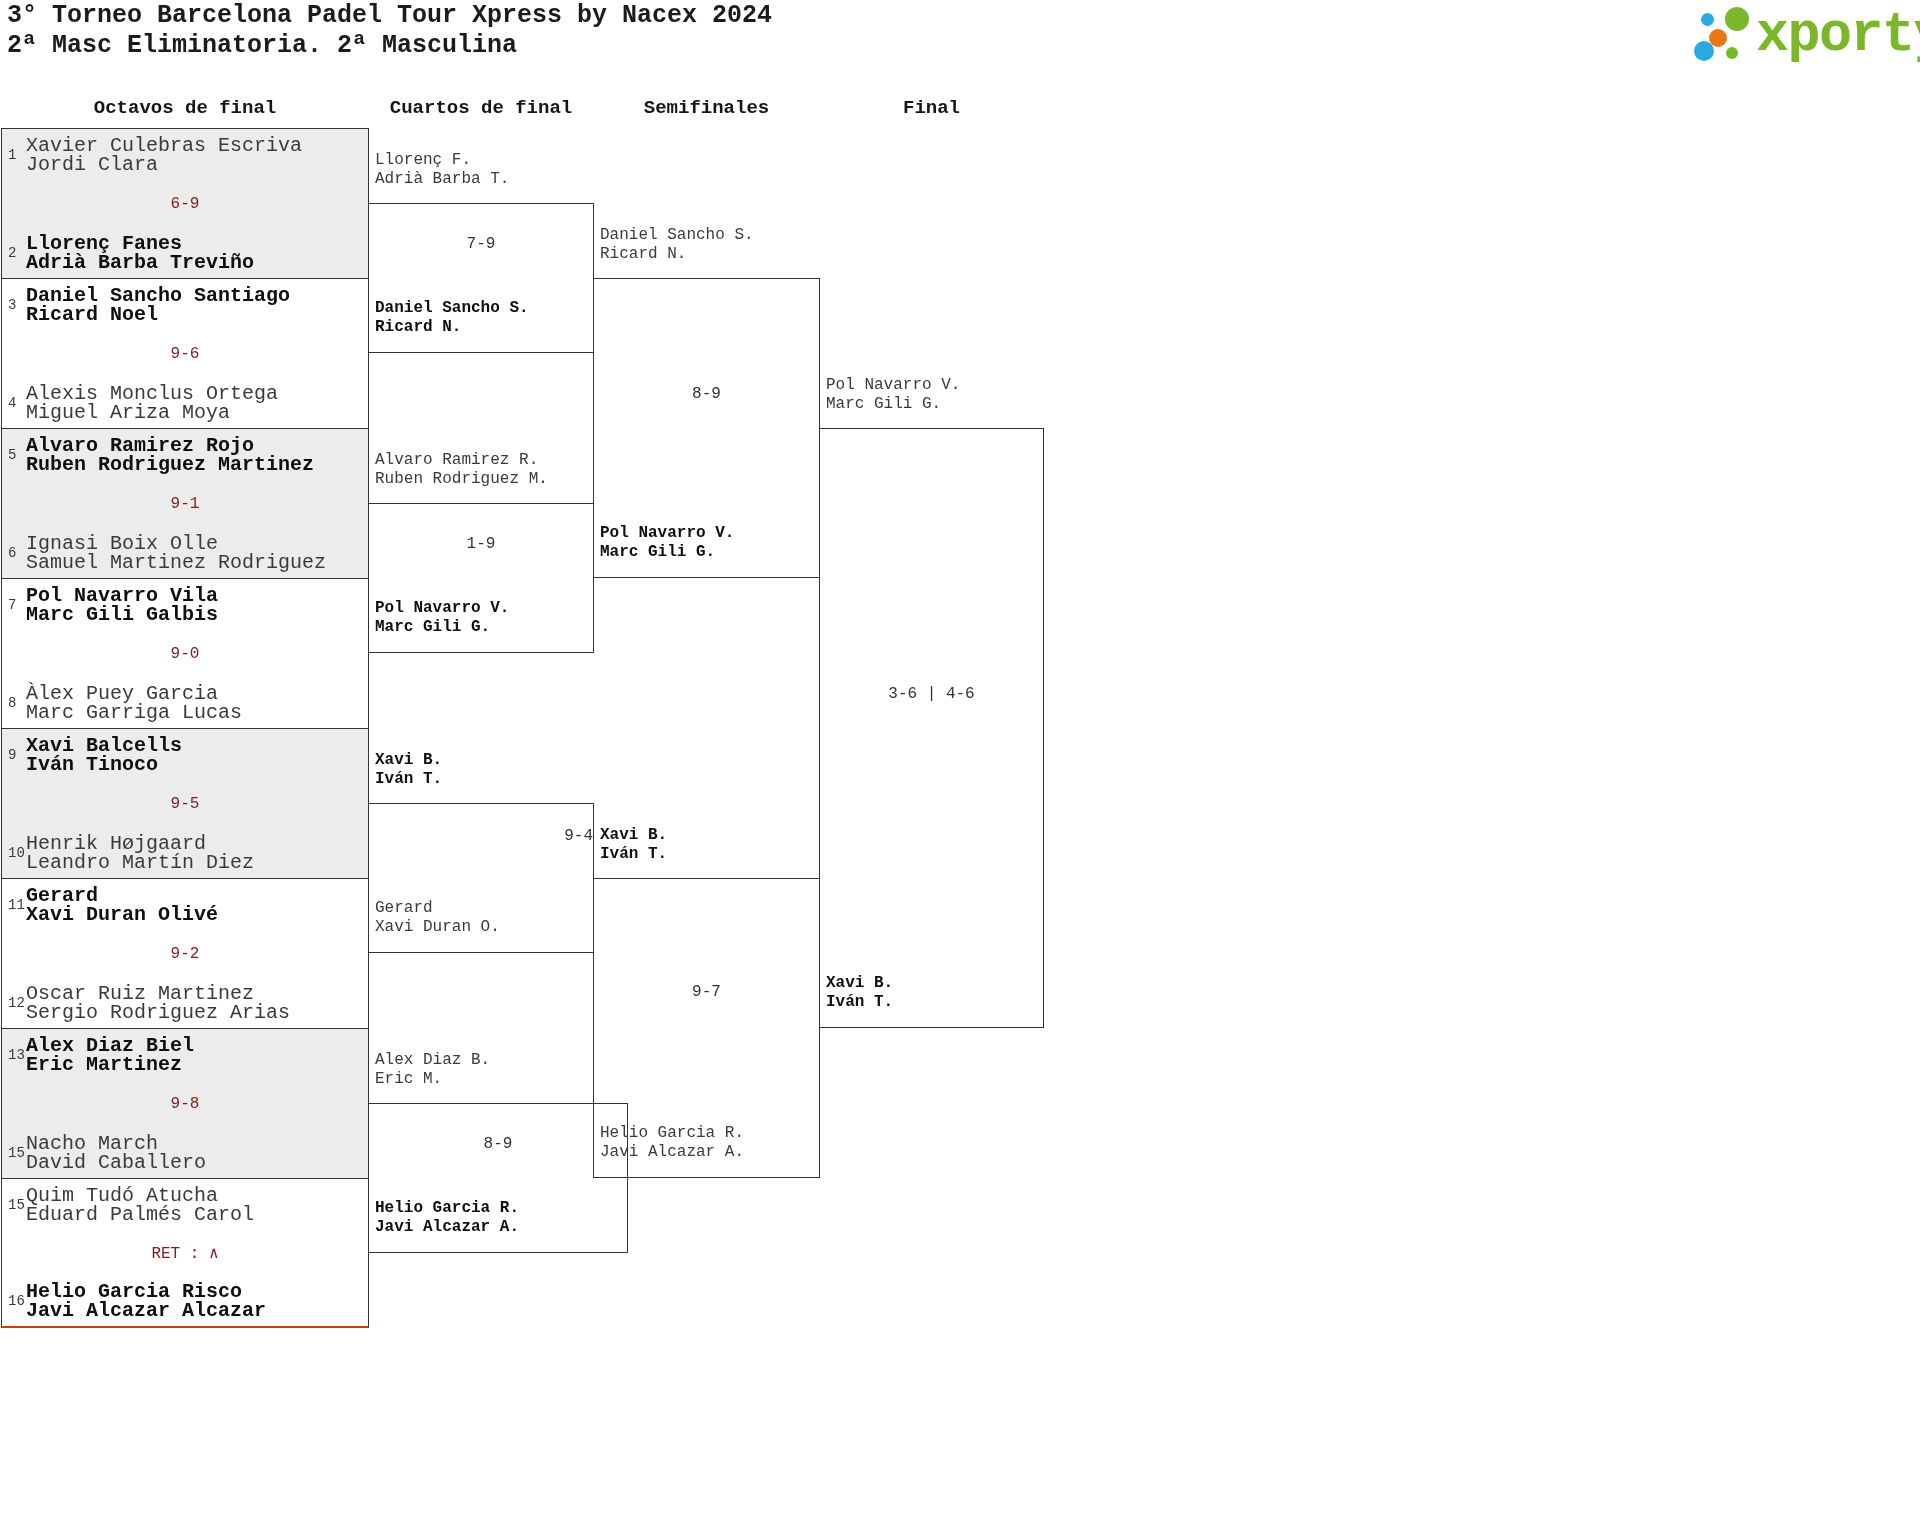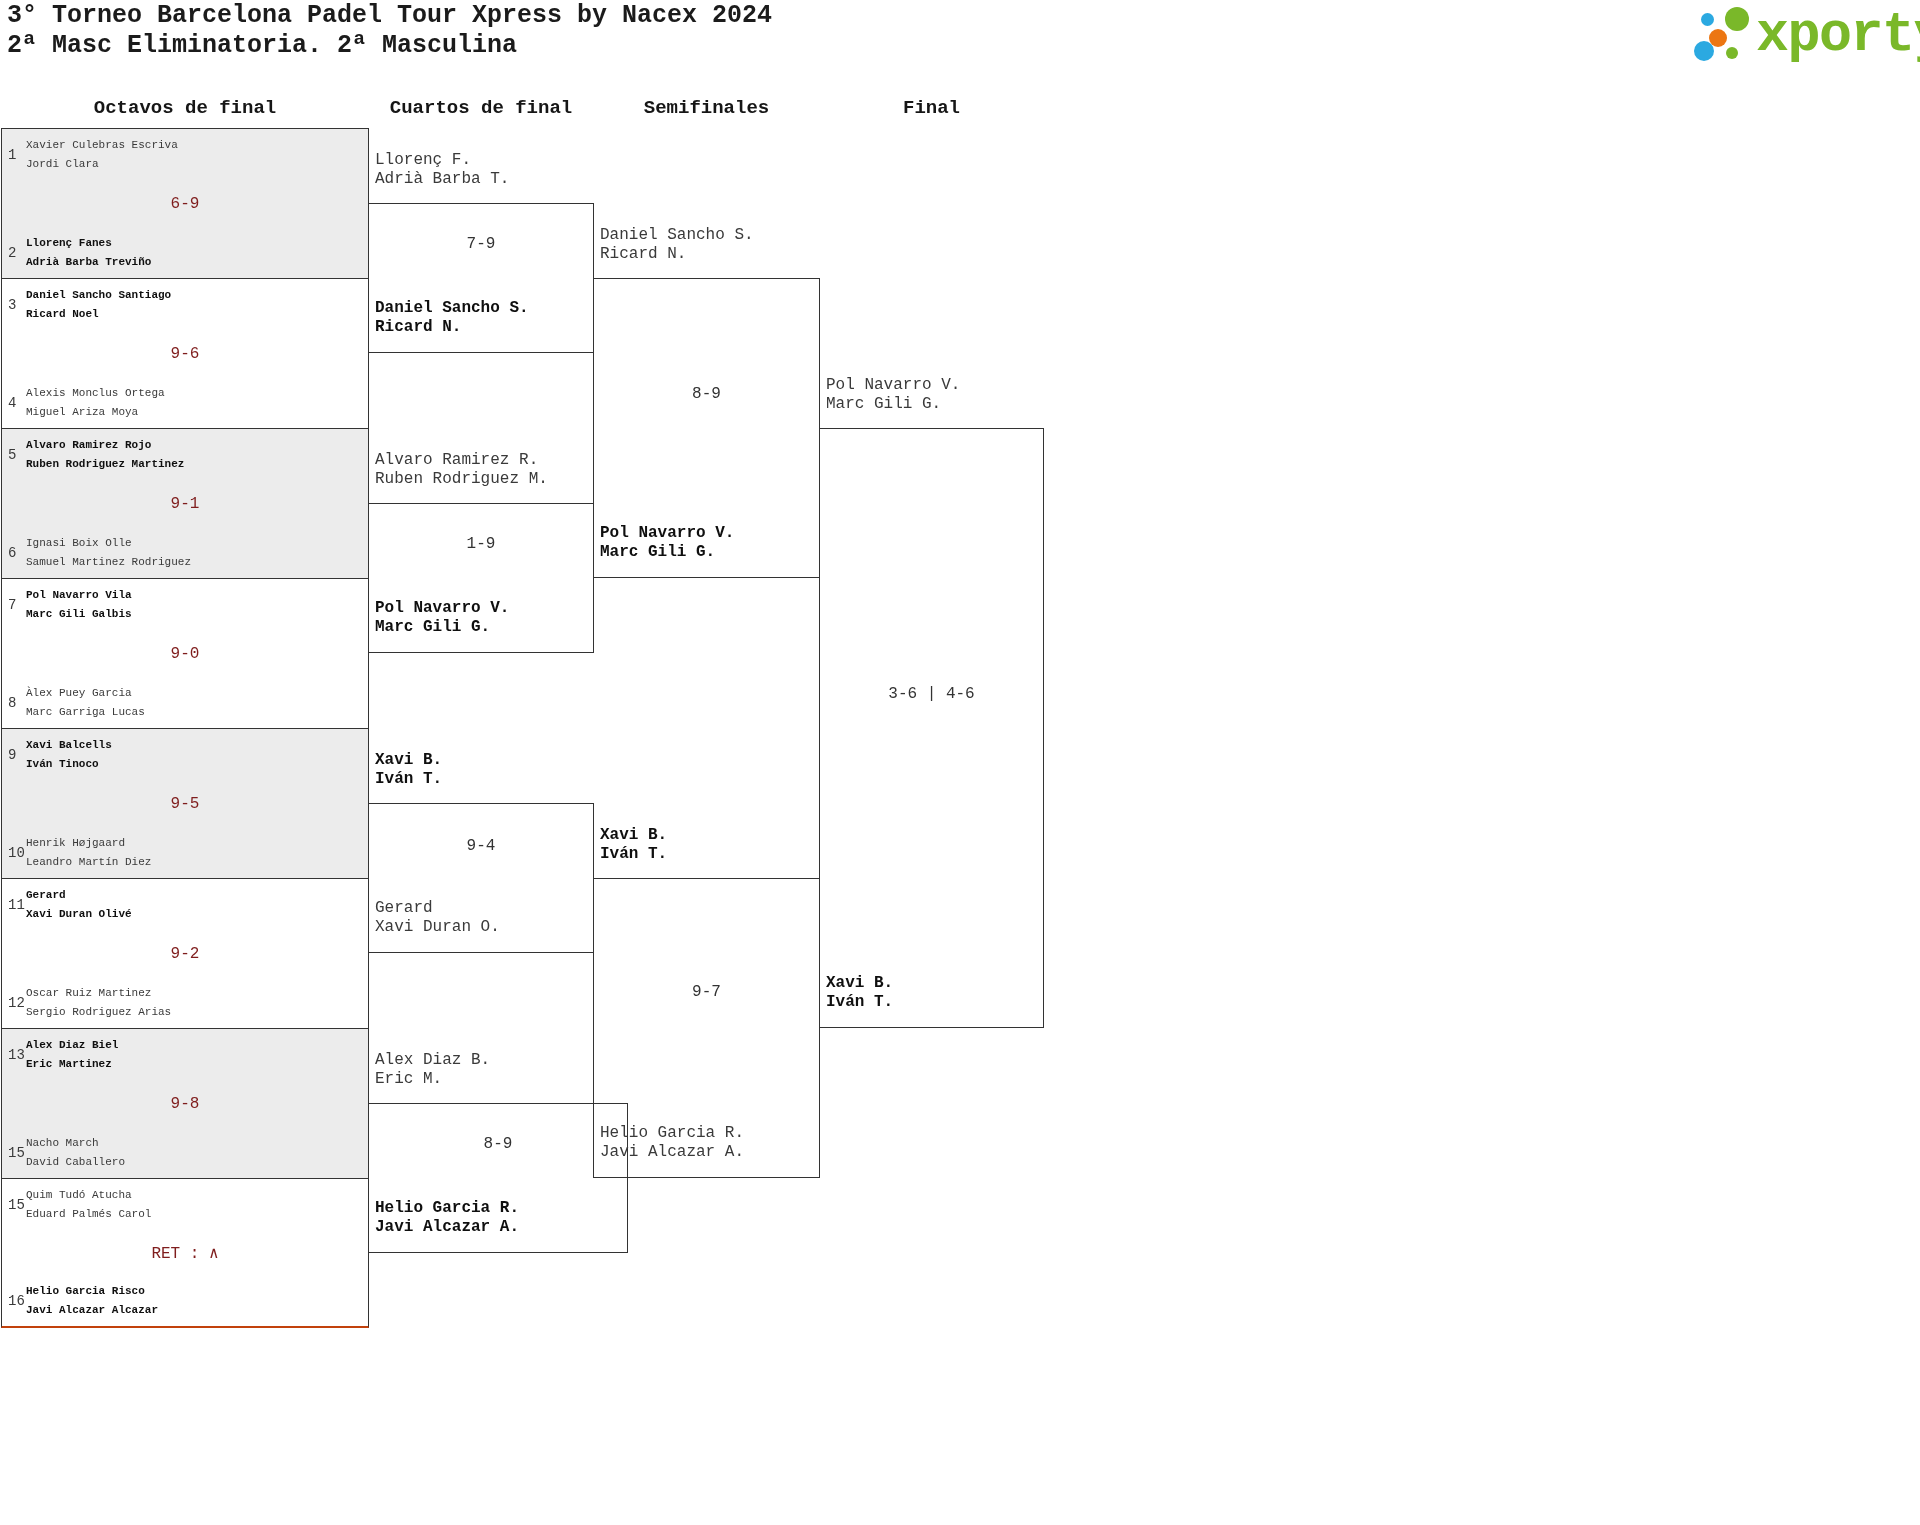--- a/index.html
+++ b/index.html
@@ -25,21 +25,21 @@
 
   
   .obox{position:absolute;left:1px;width:368px;height:150px;box-sizing:border-box;
         border:1px solid #333;border-bottom:none;background:#fff;}
   .obox.last{border-bottom:2px solid #c2410c;}
   .obox.shaded{background:#ececec;}
   .team{position:absolute;left:0;right:0;display:flex;align-items:center;}
   .team.t1{top:7px;}
   .team.t2{bottom:6px;}
   .seed{flex:0 0 18px;padding-left:6px;font-size:14px;color:#3a3a3a;}
-  .names{font-size:11px;line-height:19px;color:#3a3a3a;}
+  .names{font-size:20px;line-height:19px;color:#3a3a3a;}
   .names.bold{font-weight:700;color:#0f0f0f;}
   .pl{display:block;white-space:nowrap;}
   .score{position:absolute;left:0;right:0;top:50%;transform:translateY(-50%);
          text-align:center;font-size:16px;color:#7f1d1d;}
 
   
   .rect{position:absolute;box-sizing:border-box;border:1px solid #333;}
   .adv{position:absolute;left:6px;font-size:16px;line-height:19px;color:#3a3a3a;}
   .adv.top{bottom:calc(100% + 15px);}
   .adv.bot{bottom:15px;}
@@ -236,21 +236,21 @@
       <span class="pl">Pol Navarro V.</span>
       <span class="pl">Marc Gili G.</span>
     </div>
   </div>
 
   <div class="rect" style="left:368px;top:803px;width:226px;height:150px;">
     <div class="adv top bold">
       <span class="pl">Xavi B.</span>
       <span class="pl">Iván T.</span>
     </div>
-    <div class="rscore" style="top:33px;">9-4</div>
+    <div class="rscore" style="top:23px;text-align:right;">9-4</div>
     <div class="adv bot">
       <span class="pl">Gerard</span>
       <span class="pl">Xavi Duran O.</span>
     </div>
   </div>
 
   <div class="rect" style="left:368px;top:1103px;width:260px;height:150px;">
     <div class="adv top">
       <span class="pl">Alex Diaz B.</span>
       <span class="pl">Eric M.</span>

